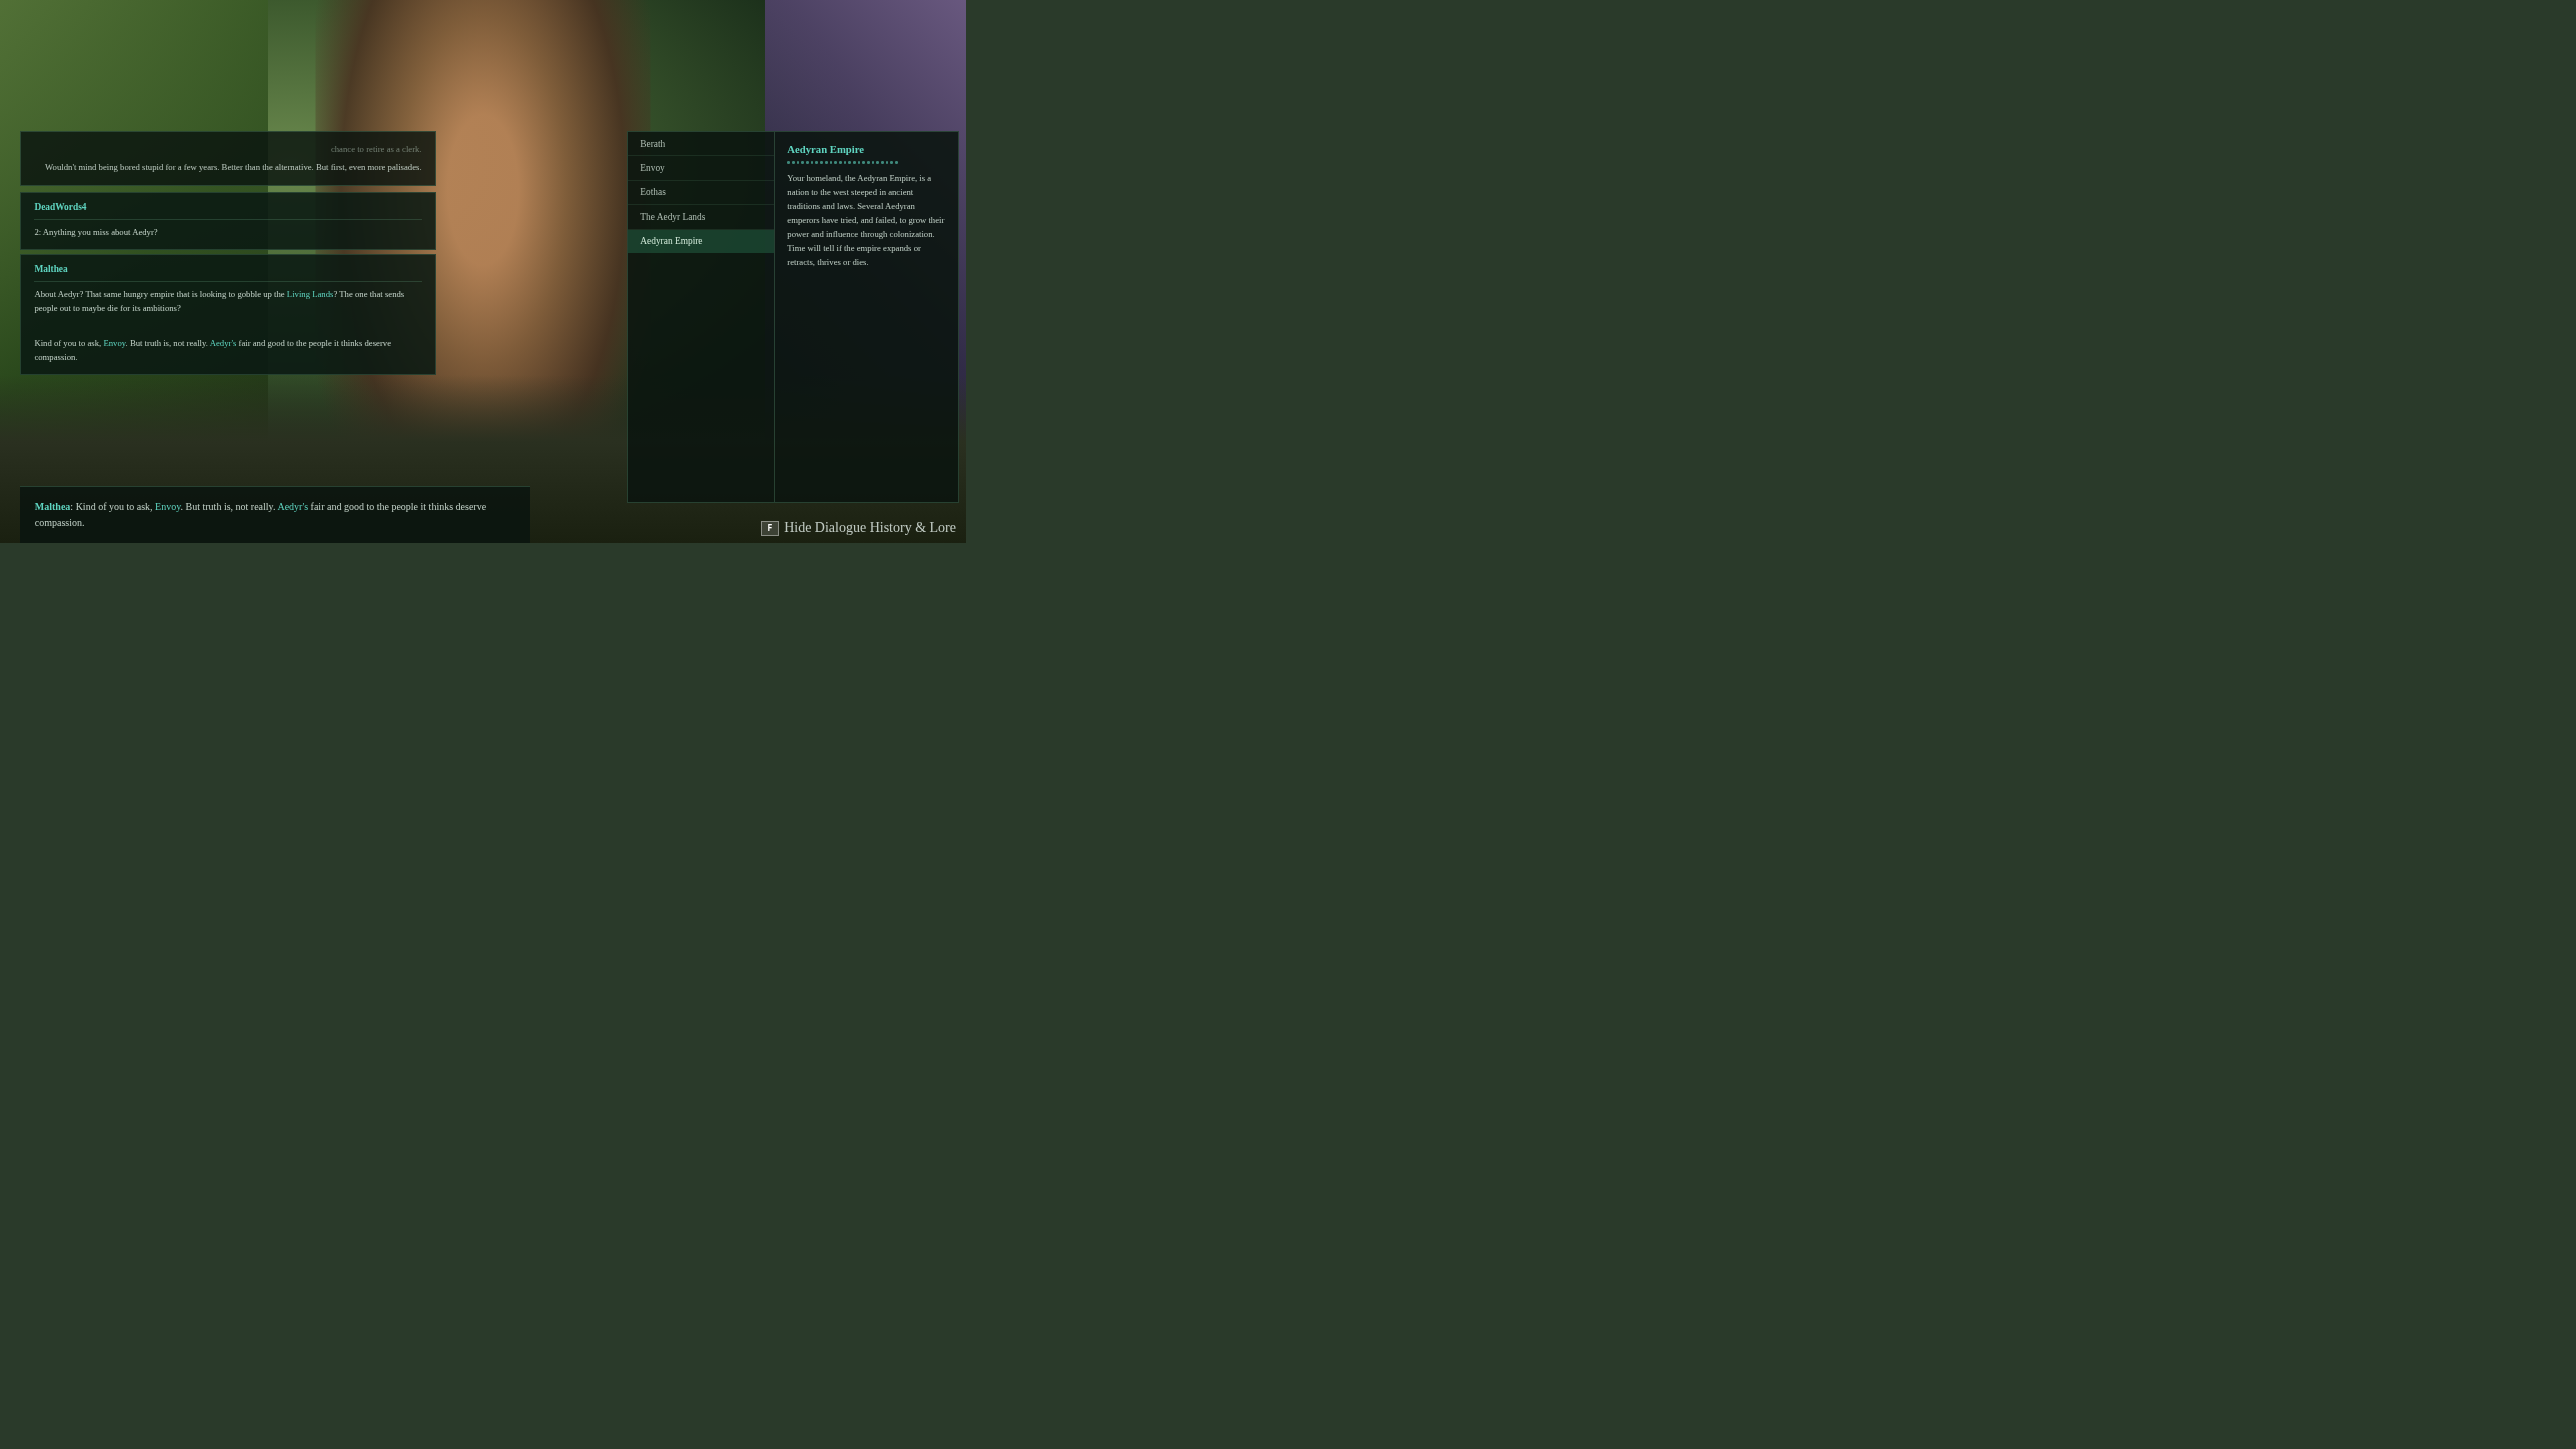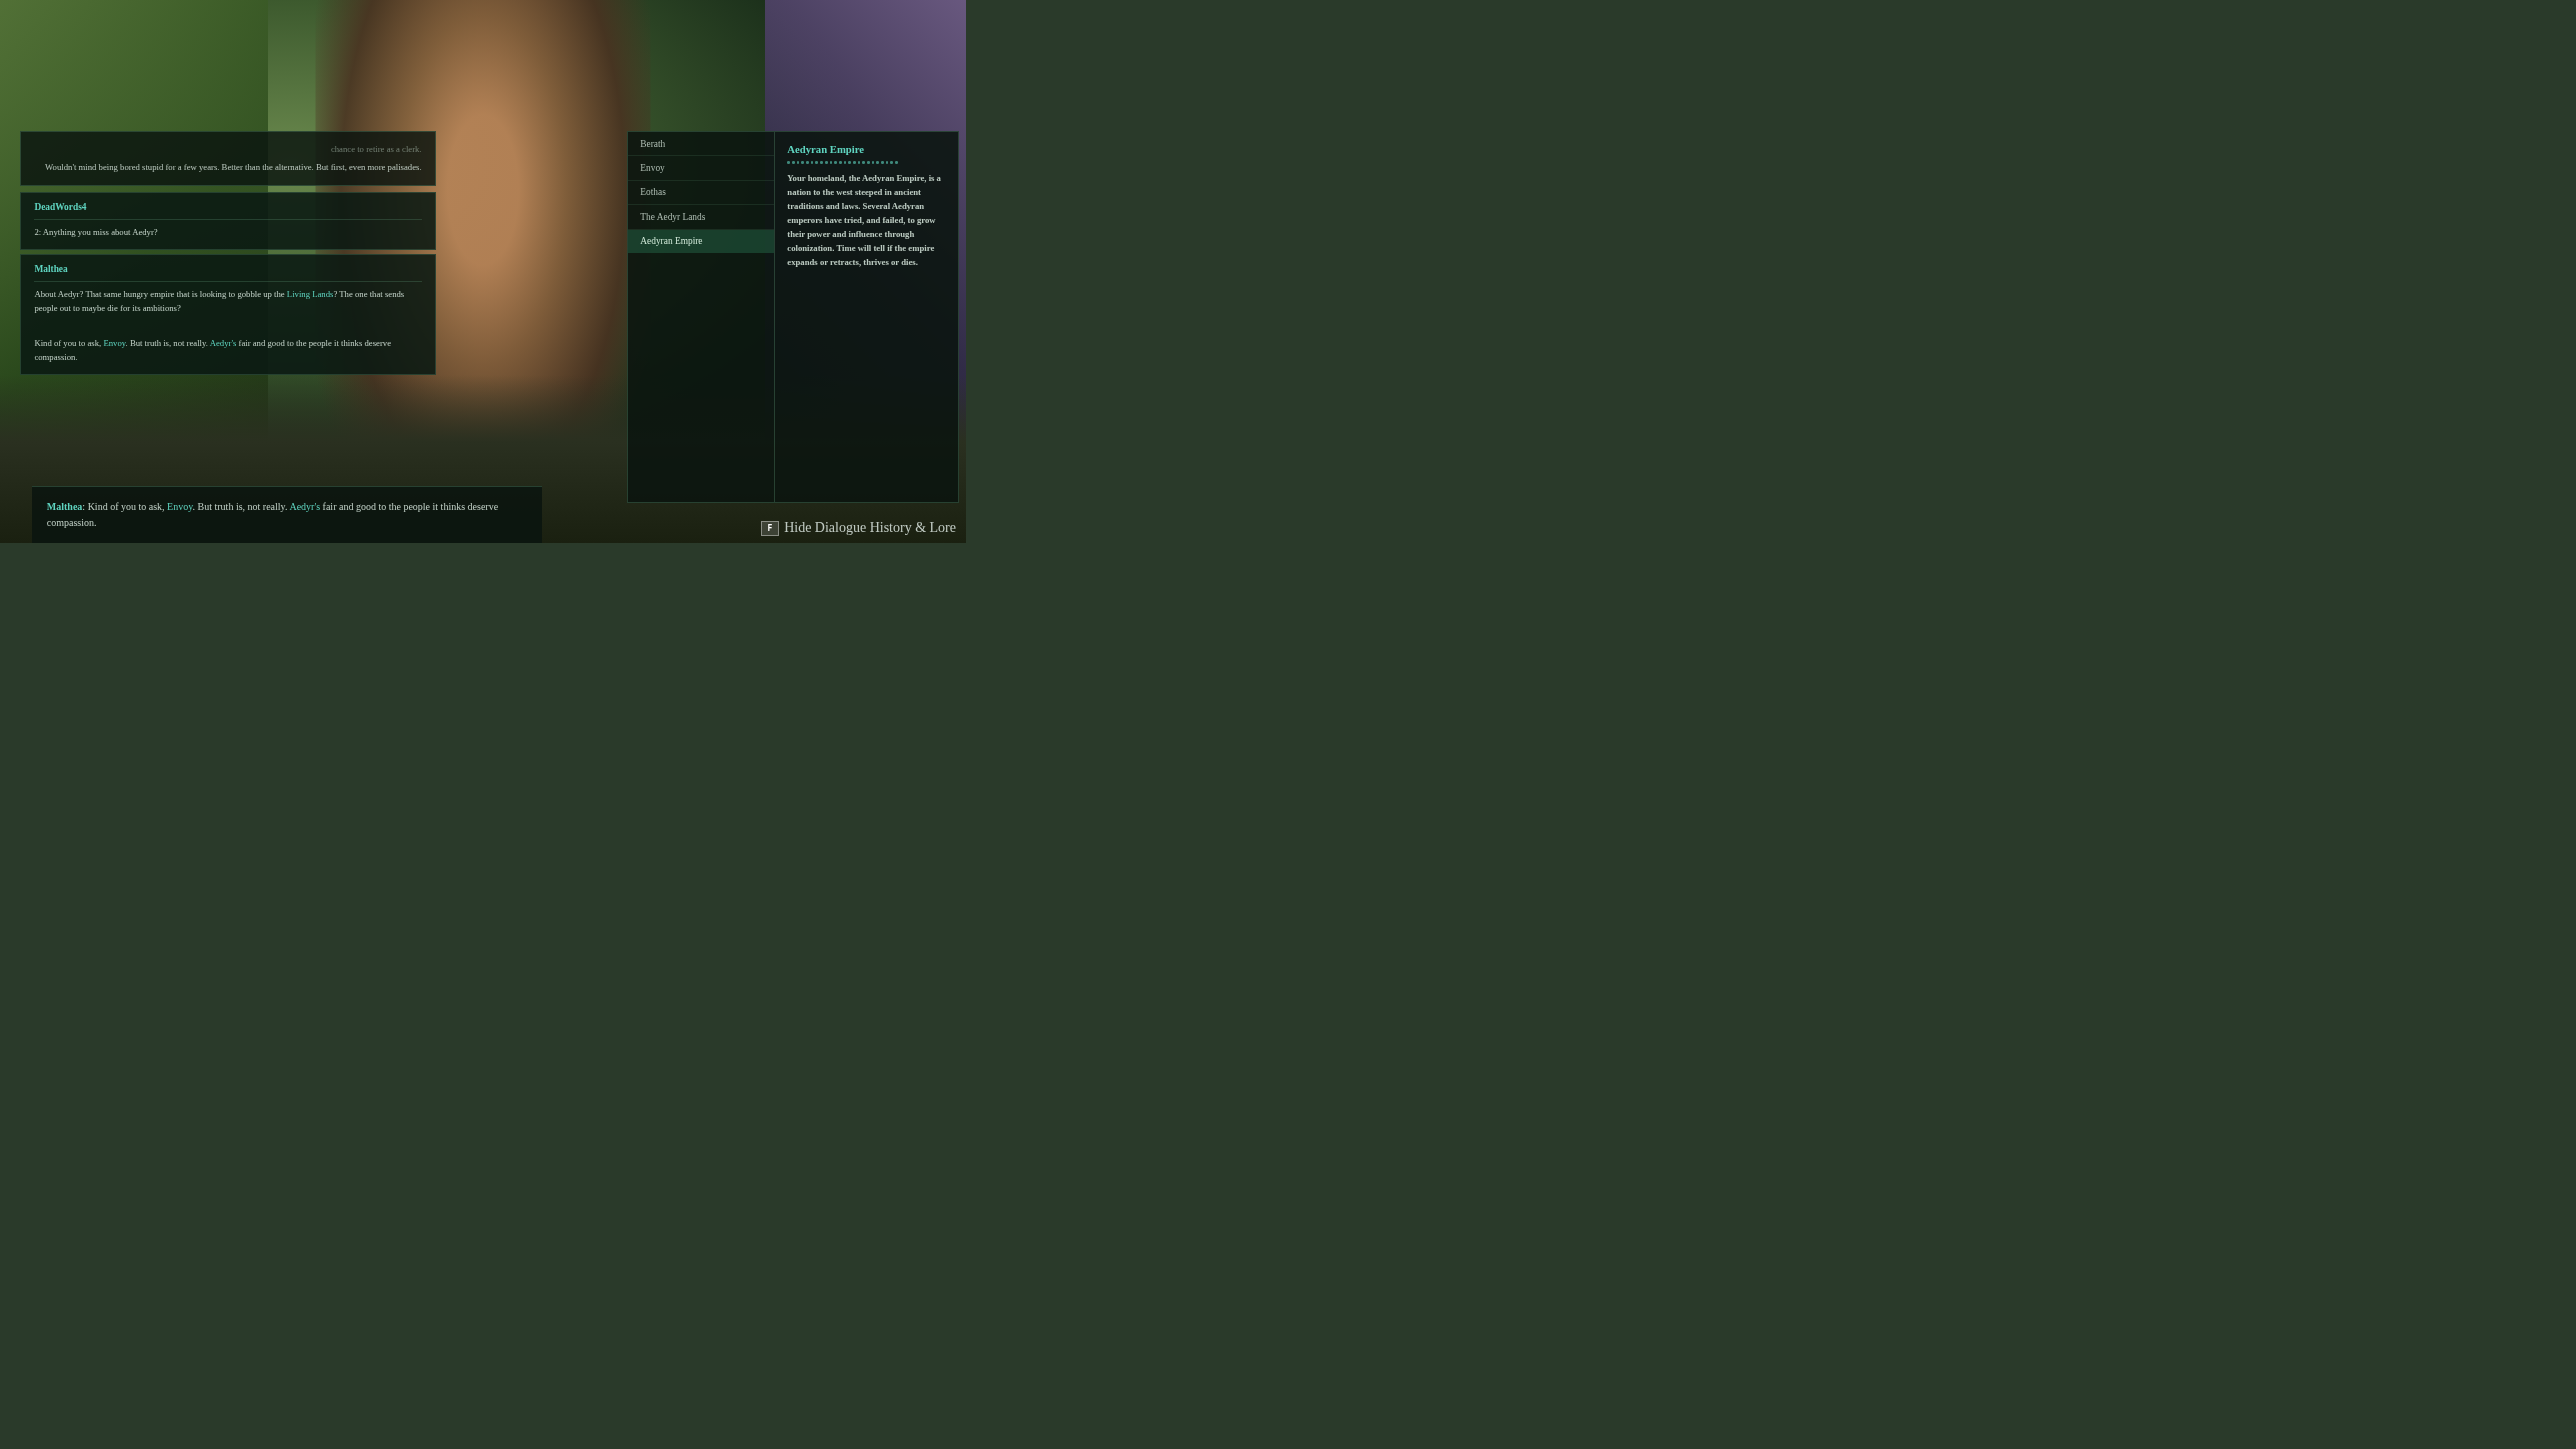--- a/index.html
+++ b/index.html
@@ -139,21 +139,21 @@
     .divider-line {
       width: 100%;
       height: 0.7px;
       background: rgba(80, 130, 100, 0.35);
       margin: 6.7px 0;
     }
 
     
     .speech-panel {
       position: absolute;
-      left: 32px;
+      left: 20px;
       bottom: 0;
       width: 510px;
       background: rgba(10, 20, 15, 0.88);
       border-top: 0.7px solid rgba(80, 130, 100, 0.4);
       padding: 12px 14.8px;
       z-index: 10;
     }
 
     .speech-text {
       color: rgba(210, 225, 215, 0.9);
@@ -235,21 +235,20 @@
       height: 2.7px;
       background: #5fd4c0;
       opacity: 0.6;
       border-radius: 50%;
     }
 
     .lore-detail-text {
       color: rgba(210, 225, 215, 0.88);
       font-size: 8.7px;
       line-height: 1.6;
-      font-weight: bold;
     }
 
     .right-panels-inner {
       display: flex;
       height: 100%;
     }
 
     
     .hud-bottom-right {
       position: absolute;

